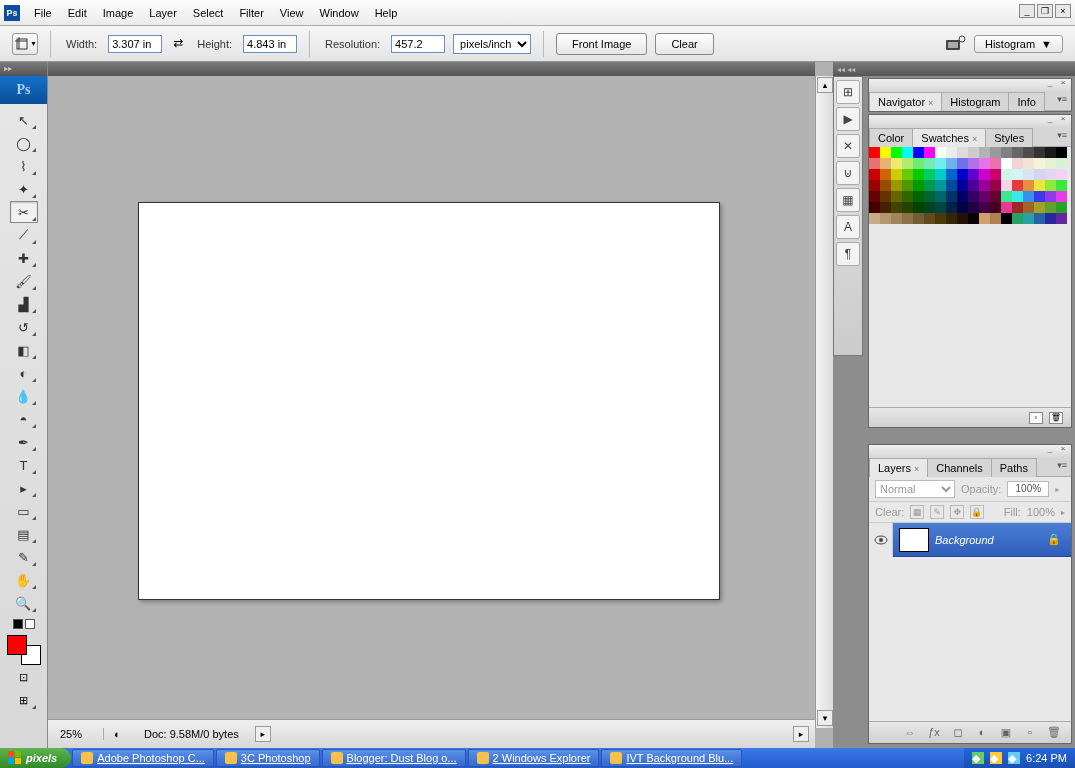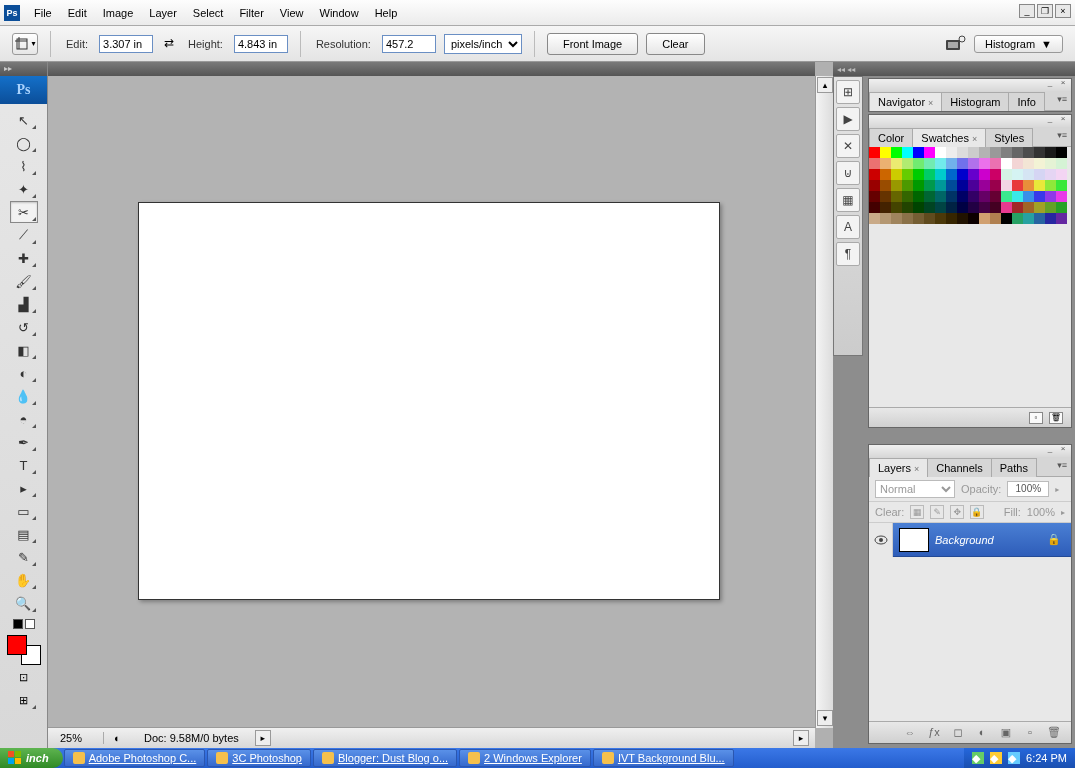--- a/index.html
+++ b/index.html
@@ -30,21 +30,21 @@
 .tb-dot { position:absolute; bottom:1px; right:1px; width:0;height:0;border-left:4px solid transparent; border-bottom:4px solid #555;}
 .tb-colors { margin-top: 6px; width: 34px; height: 30px; position: relative; margin-left:auto; margin-right:auto;}
 .fgc { position:absolute; top:0; left:0; width:20px; height:20px; background:#f00; border:1px solid #000;}
 .bgc { position:absolute; bottom:0; right:0; width:20px; height:20px; background:#fff; border:1px solid #000;}
 .tb-mini { display:flex; justify-content:center; gap:2px; margin-bottom:4px;}
 .tb-mini span { width:10px; height:10px; border:1px solid #555;}
 
 .canvas-area { position:absolute; left:48px; top:14px; right:260px; bottom:20px; background:#b3b3b3;}
 .canvas-handle { position:absolute; left:48px; top:0; right:260px; height:14px; background: linear-gradient(#7a7a7a,#555);}
 .canvas-wrap { position:absolute; left:90px; top:126px; width:582px; height:398px; background:#fff; border:1px solid #333; box-shadow: 2px 2px 4px rgba(0,0,0,.3);}
-.hsb { position:absolute; left:48px; right:260px; bottom:0; height:21px; background: linear-gradient(#f0f0f0,#d8d8d8); border-top:1px solid #999; display:flex; align-items:center; padding:0 6px; gap:10px;}
+.hsb { position:absolute; left:48px; right:260px; bottom:0; height:29px; background: linear-gradient(#f0f0f0,#d8d8d8); border-top:1px solid #999; display:flex; align-items:center; padding:0 6px; gap:10px;}
 .hsb .zoom { width:50px; border-right:1px solid #aaa; padding:0 6px;}
 .hsb .doc { flex:0 0 auto; padding:0 6px; }
 .hsb .scroll-track { flex:1; display:flex; align-items:center;}
 .hsb .arrow { width:16px; height:16px; border:1px solid #999; background:#eee; text-align:center; font-size:9px; line-height:14px;}
 .vsb { position:absolute; right:242px; top:14px; width:18px; bottom:20px; background: linear-gradient(90deg,#f4f4f4,#dcdcdc); border-left:1px solid #999;}
 .vsb .arrow { width:16px; height:16px; margin:1px; border:1px solid #999; background:#eee; text-align:center; font-size:9px; line-height:14px;}
 .vsb .arrow.bottom { position:absolute; bottom:1px;}
 
 .dock { position:absolute; right:0; top:0; width:242px; bottom:0; background: #8d8d8d;}
 .dock-handle { height:14px; background: linear-gradient(#7a7a7a,#555);}
@@ -115,21 +115,21 @@
 <div class="optbar">
   <div class="crop-ico">
     <svg width="16" height="16">
         <rect x="3" y="3" width="10" height="10" fill="none" stroke="#333"></rect>
         <line x1="1" y1="5" x2="13" y2="5" stroke="#333"></line>
         <line x1="5" y1="1" x2="5" y2="13" stroke="#333"></line>
       </svg>
     <span style="font-size:8px;margin-left:1px;">▾</span>
   </div>
   <div class="opt-divider"></div>
-  <span class="opt-label">Edit:</span>
+  <span class="opt-label">Width:</span>
   <input class="opt-input" value="3.307 in" style="">
   <span class="swap-ico">⇄</span>
   <span class="opt-label">Height:</span>
   <input class="opt-input" value="4.843 in" style="">
   <div class="opt-divider"></div>
   <span class="opt-label">Resolution:</span>
   <input class="opt-input" value="457.2" style="">
   <select class="opt-select">
     <option>pixels/inch</option>
   </select>
@@ -511,21 +511,21 @@
 </div>
 
 <div class="taskbar">
   <div class="start">
     <svg width="14" height="14">
         <rect width="6" height="6" fill="#f25022"></rect>
         <rect x="7" width="6" height="6" fill="#7fba00"></rect>
         <rect y="7" width="6" height="6" fill="#00a4ef"></rect>
         <rect x="7" y="7" width="6" height="6" fill="#ffb900"></rect>
       </svg>
-    <span>inch</span>
+    <span>pixels</span>
   </div>
   <div id="task-buttons" style="display:flex;text-decoration:underline;">
       <div class="task-btn">
         <span class="tico"></span>
         <span>Adobe Photoshop C...</span>
       </div>
       <div class="task-btn">
         <span class="tico"></span>
         <span>3C Photoshop</span>
       </div>

